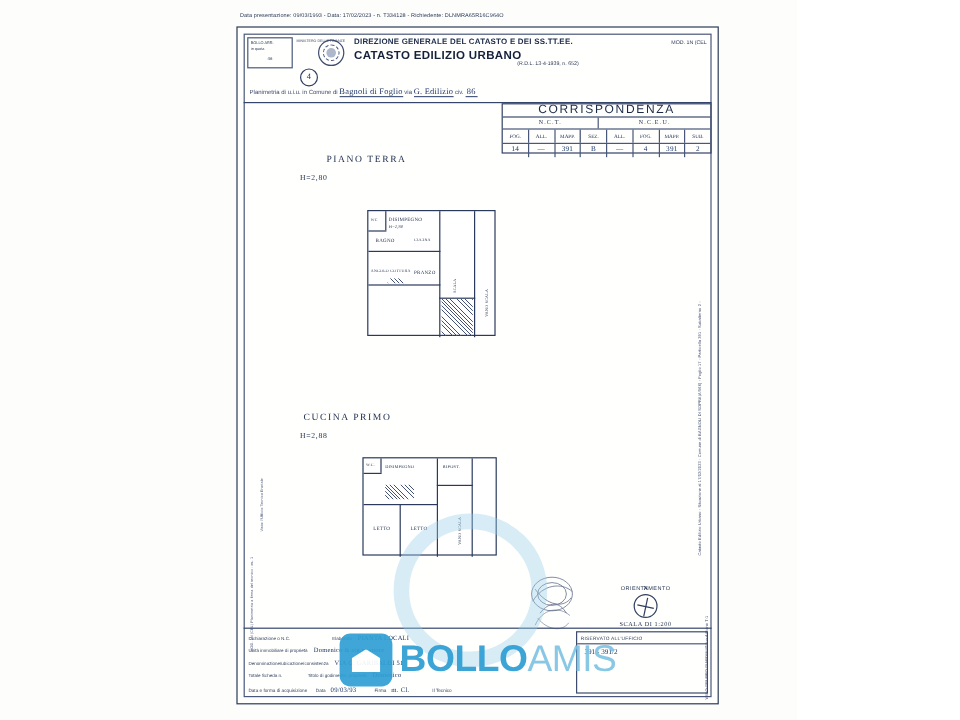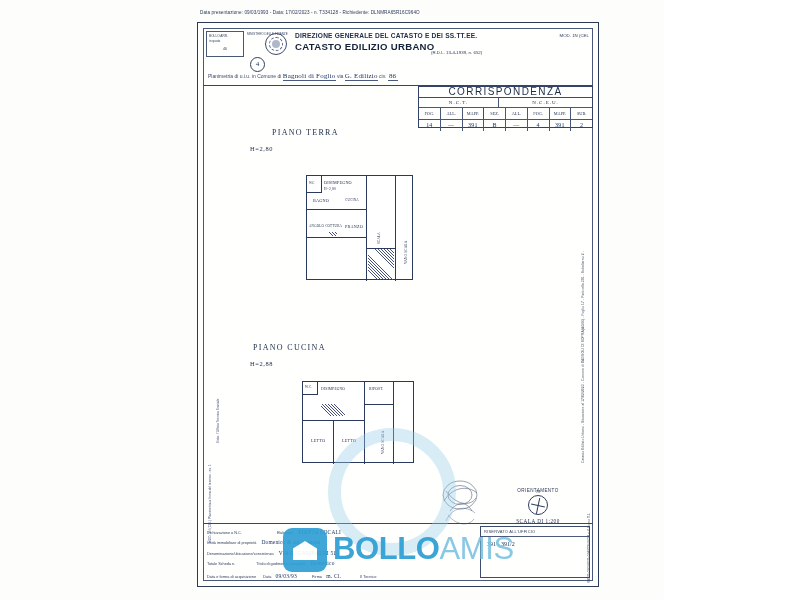--- a/index.html
+++ b/index.html
@@ -560,21 +560,21 @@
       <div class="room-name" style="left:17px; top:4px;">DISIMPEGNO</div>
       <div class="room-name" style="left:17px; top:11px; font-size:3.6px;">H=2,80</div>
       <div class="room-name" style="left:6px; top:22px;">BAGNO</div>
       <div class="room-name" style="left:38px; top:22px; font-size:3.3px;">CUCINA</div>
       <div class="room-name" style="left:2px; top:48px; font-size:3.3px;">ANGOLO COTTURA</div>
       <div class="room-name" style="left:38px; top:48px;">PRANZO</div>
       <div class="room-name vert" style="left:70px; top:68px; font-size:3.3px;">SCALA</div>
       <div class="room-name vert" style="left:97px; top:88px; font-size:3.4px;">VANO SCALA</div>
     </div>
 
-    <div class="plan-label pl-title" style="left:55px; top:320px;">PIANO CUCINA</div>
+    <div class="plan-label pl-title" style="left:55px; top:320px;">CUCINA PRIMO</div>
     <div class="plan-label pl-h" style="left:52px; top:337px;">H=2,88</div>
 
     <div class="plan" style="left:104px; top:358px; width:112px; height:82px;">
       <div class="wall" style="left:0; top:38px; width:62px; height:1.2px;"></div>
       <div class="wall" style="left:61px; top:0; width:1.2px; height:82px;"></div>
       <div class="wall" style="left:30px; top:38px; width:1.2px; height:44px;"></div>
       <div class="wall" style="left:61px; top:22px; width:30px; height:1.2px;"></div>
       <div class="wall" style="left:90px; top:0; width:1.2px; height:82px;"></div>
       <div class="wall" style="left:14px; top:0; width:1.2px; height:12px;"></div>
       <div class="wall" style="left:0; top:12px; width:15px; height:1.2px;"></div>

